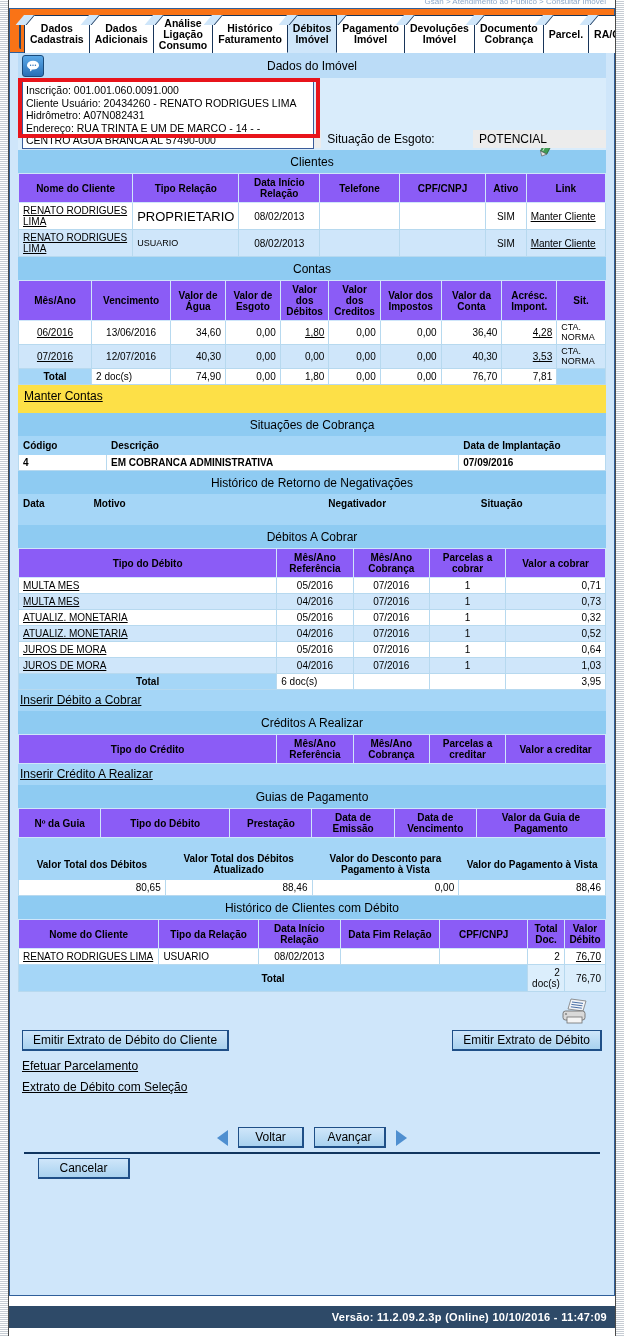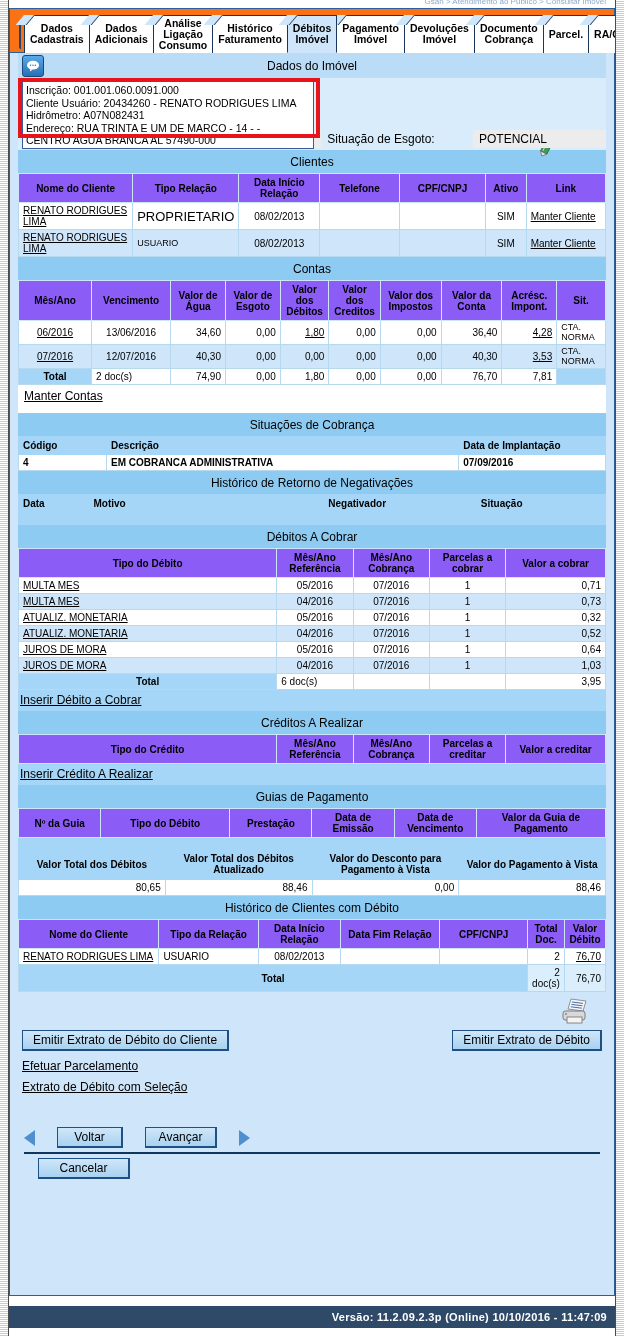--- a/index.html
+++ b/index.html
@@ -146,21 +146,21 @@
     padding: 2px 4px; border: 1px solid #b7d9ef; line-height: 11px;
   }
   .tbl tr.alt td { background: #cfe6fa; }
   .num { text-align: right; }
   .ctr { text-align: center; }
   a.ln { color: #000; text-decoration: underline; cursor: pointer; }
 
   .section { }
 
   .legend-area {
-    background: #ffffff; padding: 4px 8px 10px 6px;
+    background: #fde047; padding: 4px 8px 10px 6px;
     display: flex; justify-content: space-between; align-items: center;
     font-size: 11px;
   }
   .legend-right { text-align: right; line-height: 15px; }
   .legend-lbl { color: #000; }
   .legend-rev { color: #e03a3a; }
   .legend-paid { color: #2a3fa0; }
 
   .hdr-lite th { background: #a5d6f7; border: 1px solid #a5d6f7; text-align: left; }
 
@@ -605,21 +605,21 @@
         <button class="btn">Emitir Extrato de Débito do Cliente</button>
         <button class="btn">Emitir Extrato de Débito</button>
       </div>
 
       <div style="padding:5px 4px 0 4px">
         <div><a class="ln" style="font-size:12px">Efetuar Parcelamento</a></div>
         <div style="margin-top:3px"><a class="ln" style="font-size:12px">Extrato de Débito com Seleção</a></div>
       </div>
 
       <div style="margin-top:32px; padding:0 6px">
-        <div style="display:flex; justify-content:flex-start; align-items:center; gap:22px">
+        <div style="display:flex; justify-content:center; align-items:center; gap:10px">
           <span class="arrow-l"></span>
           <button class="btn" style="width:66px">Voltar</button>
           <button class="btn" style="width:72px">Avançar</button>
           <span class="arrow-r"></span>
         </div>
         <div class="hr-nav"></div>
         <button class="btn" style="width:92px; margin-left:14px">Cancelar</button>
       </div>
 
     </div>

